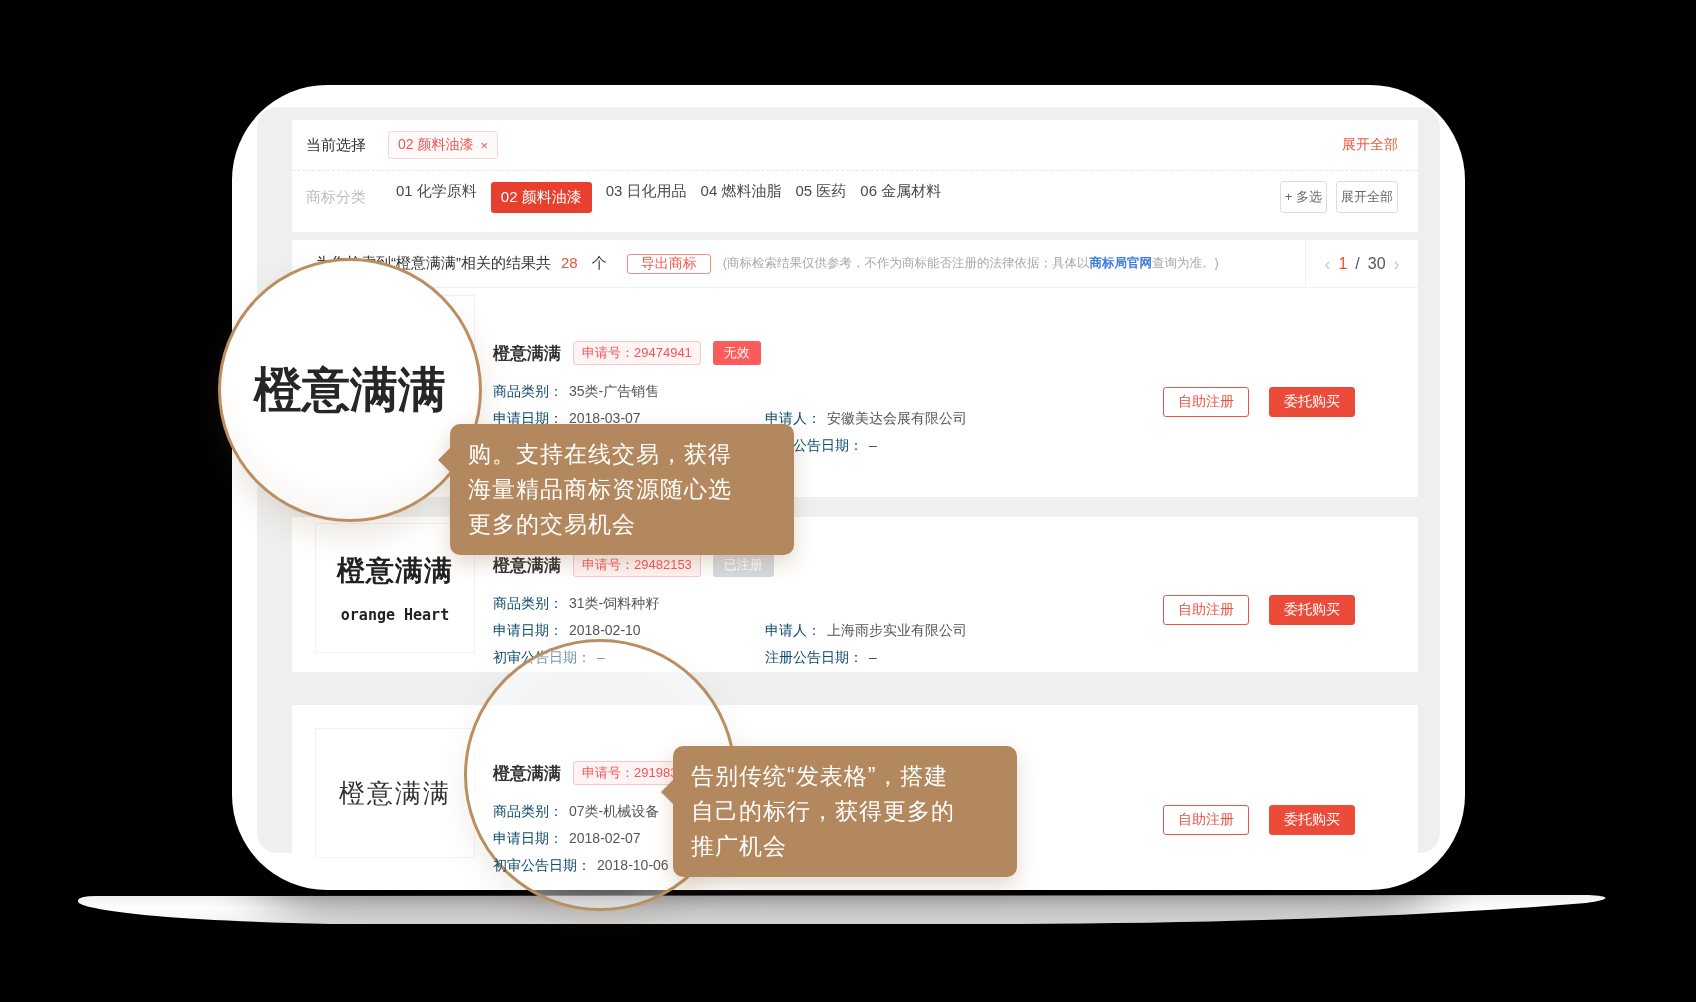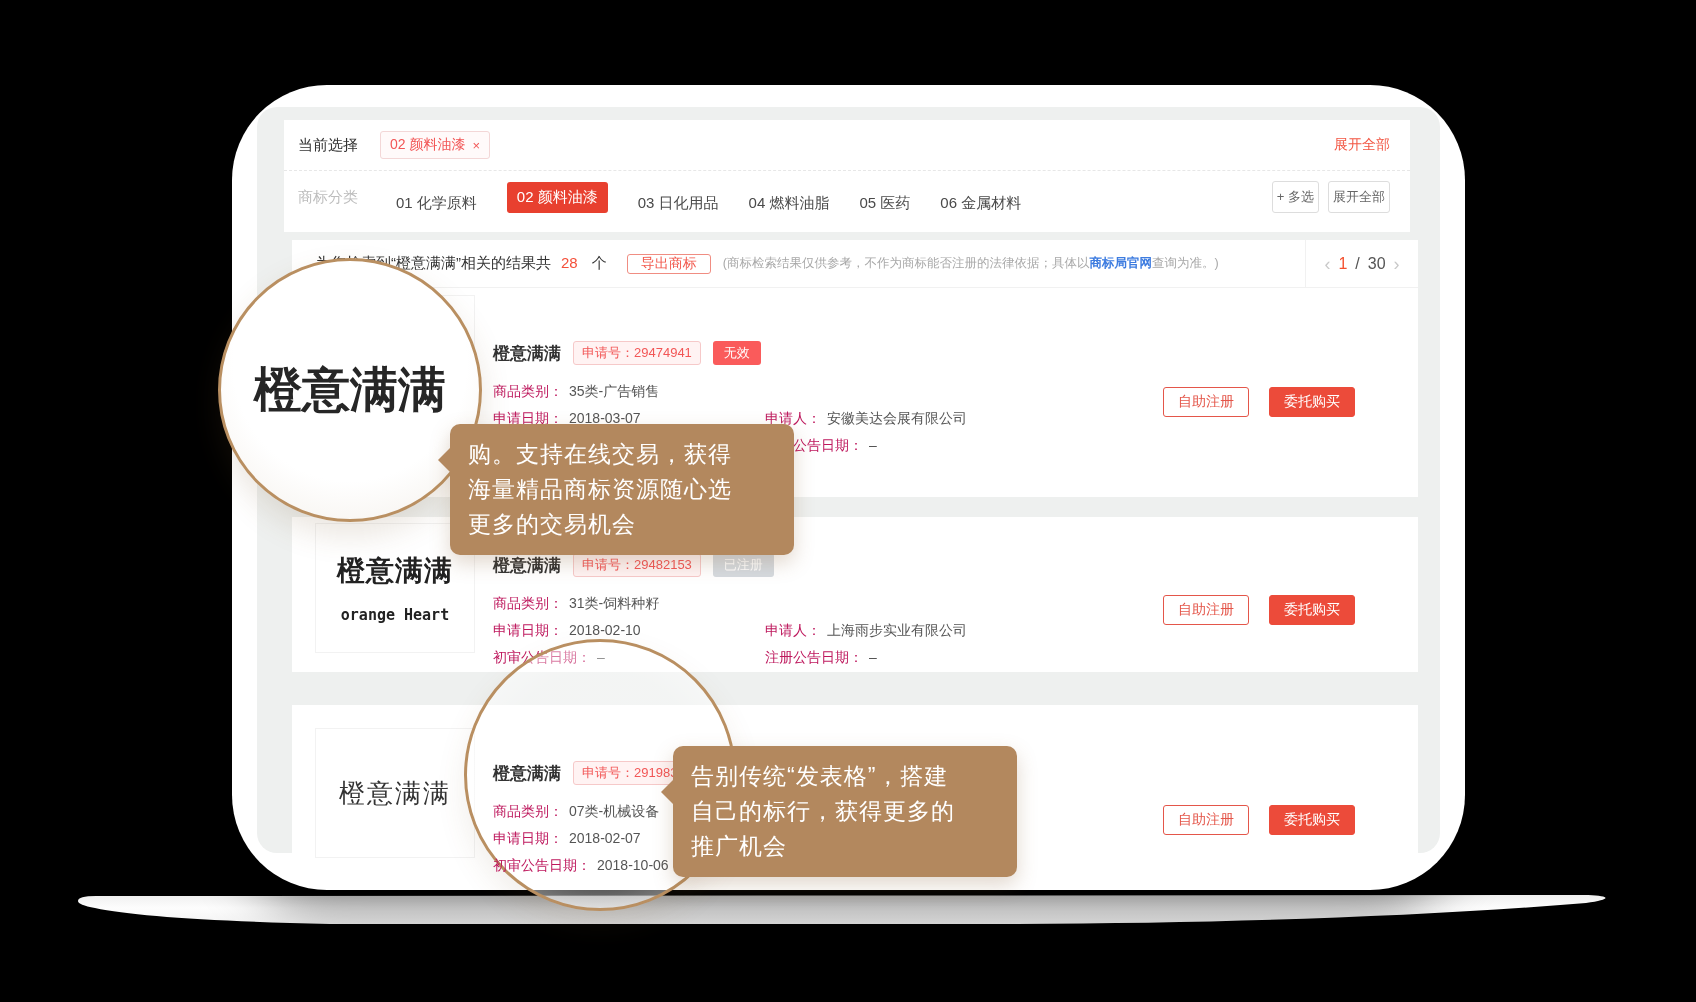--- a/index.html
+++ b/index.html
@@ -13,35 +13,35 @@
 
   
   .screen { position:absolute; left:232px; top:85px; width:1233px; height:805px;
             background:#fff; border-radius:95px; box-shadow:0 20px 50px rgba(0,0,0,0.45); }
   .desktop { position:absolute; left:25px; top:22px; width:1183px; height:746px;
              background:#eef0ef; border-radius:20px; }
 
   .card { position:absolute; background:#fff; }
 
   
-  .filter-card { left:27px; top:13px; width:1126px; height:112px; }
+  .filter-card { left:35px; top:13px; width:1126px; height:112px; }
   .filter-row1 { position:absolute; left:0; top:0; width:100%; height:51px;
                  display:flex; align-items:center; padding:0 20px 0 14px;
                  border-bottom:1px dashed #e7e7e7; }
   .cur-label { font-size:15px; color:#333; }
   .sel-tag { margin-left:22px; display:inline-flex; align-items:center; gap:7px;
              border:1px solid #f3d7d7; background:#fffafa; border-radius:3px;
              padding:4px 9px; font-size:14px; color:#f25656; cursor:pointer; }
   .sel-tag .x { font-size:13px; }
   .clear-all { margin-left:auto; font-size:14px; color:#f25643; cursor:pointer; }
 
   .filter-row2 { position:absolute; left:0; top:51px; width:100%; height:52px;
                  display:flex; align-items:center; padding:0 20px 0 14px; }
   .cat-label { font-size:15px; color:#bdbdbd; }
-  .cat-list { display:flex; align-items:flex-end; margin-left:38px; gap:30px; }
+  .cat-list { display:flex; align-items:flex-start; margin-left:30px; gap:14px; }
   .cat-item { font-size:15px; color:#4a4a4a; cursor:pointer; white-space:nowrap; }
   .cat-item.selected { background:#e8402f; color:#fff; border-radius:3px; padding:6px 10px; }
   .filter-btns { margin-left:auto; display:flex; gap:9px; }
   .mini-btn { font-size:13px; color:#666; background:#fff; border:1px solid #ddd;
               border-radius:3px; padding:6px 4px; cursor:pointer; white-space:nowrap; }
 
   
   .card-a { left:35px; top:133px; width:1126px; height:257px; }
   .res-header { position:absolute; left:0; top:0; width:100%; height:48px;
                 border-bottom:1px solid #f1f1f1; display:flex; align-items:center;
@@ -73,21 +73,21 @@
   .title-line { display:flex; align-items:center; gap:12px; height:26px; }
   .rtitle { font-size:17px; font-weight:bold; color:#333; }
   .app-tag { border:1px solid #f6c9c9; background:#fff3f3; color:#f25656; font-size:13px;
              padding:2px 8px; border-radius:3px; white-space:nowrap;text-align:right; }
   .badge { font-size:13px; color:#fff; border-radius:3px; padding:3px 11px; white-space:nowrap; }
   .badge.invalid { background:#fa5b5b; }
   .badge.registered { background:#d5dadf; }
 
   .fields { display:grid; grid-template-columns:272px auto; row-gap:8px; margin-top:16px;
             font-size:14px; line-height:19px; }
-  .flabel { color:#be185d; margin-right:6px; }
+  .flabel { color:#0c4a6e; margin-right:6px; }
   .fvalue { color:#555; }
 
   .row-actions { position:absolute; right:63px; display:flex; gap:20px; }
   .btn { font-size:14px; border-radius:3px; padding:5px 14px; cursor:pointer; white-space:nowrap; }
   .btn.ghost { color:#e4564a; border:1px solid #e4564a; background:#fff; }
   .btn.solid { color:#fff; border:1px solid #ec4b3a; background:#ec4b3a; }
 
   .card-b { left:35px; top:410px; width:1126px; height:155px; }
   .card-c { left:35px; top:598px; width:1126px; height:172px; }
   .card-c .details { z-index:7; }

